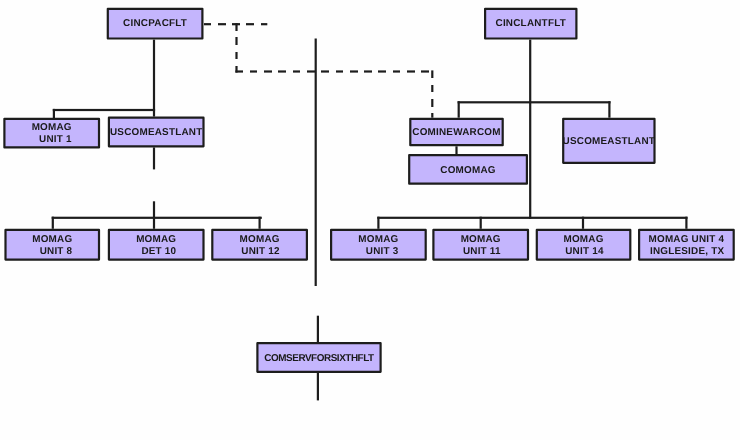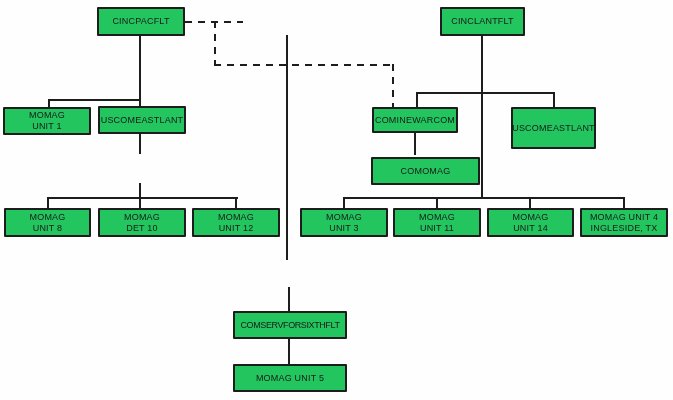--- a/index.html
+++ b/index.html
@@ -8,24 +8,24 @@
     width:673px;height:400px;
     background:#fefefe;
     font-family:"Liberation Sans", sans-serif;
     overflow:hidden;
   }
   .node{
     position:absolute;
     box-sizing:border-box;
     border:2px solid #1d1d1d;
     border-radius:1px;
-    background:#22c55e;
+    background:#c4b5fd;
     display:flex;align-items:center;justify-content:center;
-    text-align:center;
-    font-size:9px;font-weight:normal;color:#1a1a1a;
+    text-align:right;
+    font-size:9px;font-weight:bold;color:#1a1a1a;
     letter-spacing:0.2px;line-height:11px;
     white-space:pre-line;
     z-index:2;
   }
   .node.tight{letter-spacing:-0.4px;}
   .hl,.vl,.hd,.vd{position:absolute;z-index:1;}
   .hl{height:2px;background:#1d1d1d;}
   .vl{width:2px;background:#1d1d1d;}
   .hd{height:2px;background:repeating-linear-gradient(90deg,#1d1d1d 0 7px,transparent 7px 13px);}
   .vd{width:2px;background:repeating-linear-gradient(180deg,#1d1d1d 0 7px,transparent 7px 13px);}
@@ -73,27 +73,26 @@
 
   <div class="node" style="left:4px;top:208px;width:87px;height:29px">MOMAG
 UNIT 8</div>
   <div class="node" style="left:98px;top:208px;width:88px;height:29px">MOMAG
 DET 10</div>
   <div class="node" style="left:192px;top:208px;width:88px;height:29px">MOMAG
 UNIT 12</div>
 
   <div class="node" style="left:372px;top:107px;width:86px;height:26px">COMINEWARCOM</div>
   <div class="node" style="left:511px;top:107px;width:85px;height:42px">USCOMEASTLANT</div>
-  <div class="node" style="left:371px;top:157px;width:109px;height:28px">COMOMAG</div>
+  <div class="node" style="left:371px;top:140px;width:109px;height:28px">COMOMAG</div>
 
   <div class="node" style="left:300px;top:208px;width:88px;height:29px">MOMAG
 UNIT 3</div>
   <div class="node" style="left:393px;top:208px;width:88px;height:29px">MOMAG
 UNIT 11</div>
   <div class="node" style="left:487px;top:208px;width:87px;height:29px">MOMAG
 UNIT 14</div>
   <div class="node" style="left:580px;top:208px;width:88px;height:29px">MOMAG UNIT 4
 INGLESIDE, TX</div>
 
   <div class="node tight" style="left:233px;top:311px;width:114px;height:28px">COMSERVFORSIXTHFLT</div>
-  <div class="node" style="left:233px;top:364px;width:114px;height:28px">MOMAG UNIT 5</div>
 
 </div>
 
 </body></html>

